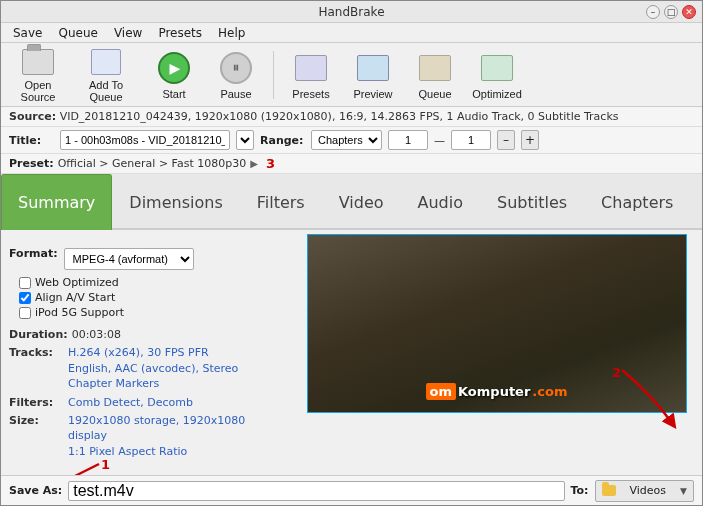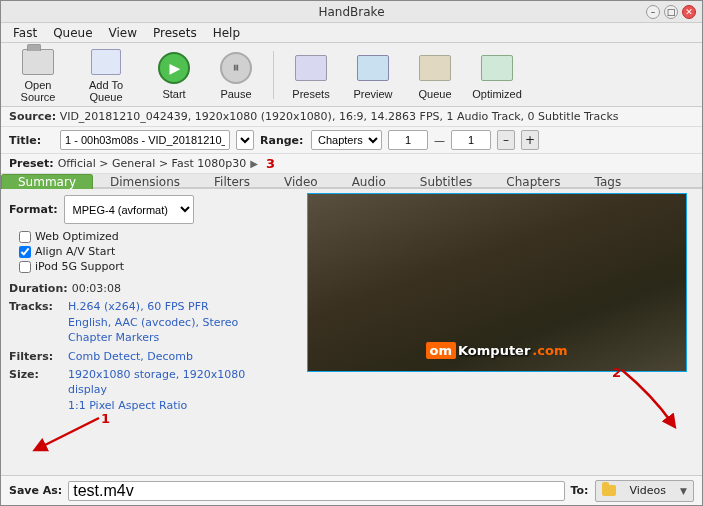--- a/index.html
+++ b/index.html
@@ -193,23 +193,23 @@
     .preset-label { font-weight: bold; }
     .preset-val { font-size: 11px; color: #333; }
     .preset-arrow { color: #666; font-size: 10px; }
     .tabs-bar {
       display: flex;
       background: #e8e8e8;
       border-bottom: 2px solid #ccc;
       flex-shrink: 0;
     }
     .tab {
-      padding: 0 16px;
-      cursor: pointer;
-      font-size: 12px;
+      padding: 18px 16px;
+      cursor: pointer;
+      font-size: 16px;
       border: 1px solid transparent;
       border-bottom: none;
       margin-bottom: -2px;
       color: #444;
     }
     .tab.active {
       background: #6ab04c;
       color: #fff;
       border-color: #5a9a3c;
       border-radius: 3px 3px 0 0;
@@ -229,25 +229,26 @@
     .format-row {
       display: flex;
       align-items: center;
       gap: 6px;
       margin-bottom: 6px;
     }
     .format-label { font-weight: bold; }
     .format-select {
       border: 1px solid #aaa;
       background: #fff;
-      height: 29px;
+      height: 22px;
       padding: 1px 4px;
       font-size: 11px;
       border-radius: 2px;
       min-width: 130px;
+      margin-top: 12px;
     }
     .checkbox-row {
       display: flex;
       align-items: center;
       gap: 4px;
       margin: 2px 0;
       margin-left: 10px;
     }
     .checkbox-row input { width: 12px; height: 12px; }
     .info-section { margin-top: 8px; }
@@ -369,21 +370,21 @@
   <div class="title-bar" style="position:relative;">
     <span class="title-bar-title">HandBrake</span>
     <div class="title-bar-controls">
       <div class="tb-btn tb-minimize">–</div>
       <div class="tb-btn tb-maximize">□</div>
       <div class="tb-btn tb-close">✕</div>
     </div>
   </div>
 
   <div class="menubar">
-    <span class="menu-item">Fast</span>
+    <span class="menu-item">Save</span>
     <span class="menu-item">Queue</span>
     <span class="menu-item">View</span>
     <span class="menu-item">Presets</span>
     <span class="menu-item">Help</span>
   </div>
 
   <div class="toolbar">
     <button class="toolbar-btn">
       <div class="toolbar-icon">
         <div class="icon-open"></div>
@@ -499,21 +500,21 @@
       </div>
 
       <div class="info-section">
         <div class="info-row">
           <span class="info-key">Duration:</span>
           <span class="info-val">00:03:08</span>
         </div>
         <div class="info-row" style="align-items:flex-start;">
           <span class="info-key">Tracks:</span>
           <span class="info-val blue">
-            <span>H.264 (x264), 60 FPS PFR</span><br>
+            <span>H.264 (x264), 30 FPS PFR</span><br>
             <span>English, AAC (avcodec), Stereo</span><br>
             <span>Chapter Markers</span>
           </span>
         </div>
         <div class="info-row">
           <span class="info-key">Filters:</span>
           <span class="info-val blue">Comb Detect, Decomb</span>
         </div>
         <div class="info-row" style="align-items:flex-start;">
           <span class="info-key">Size:</span>

